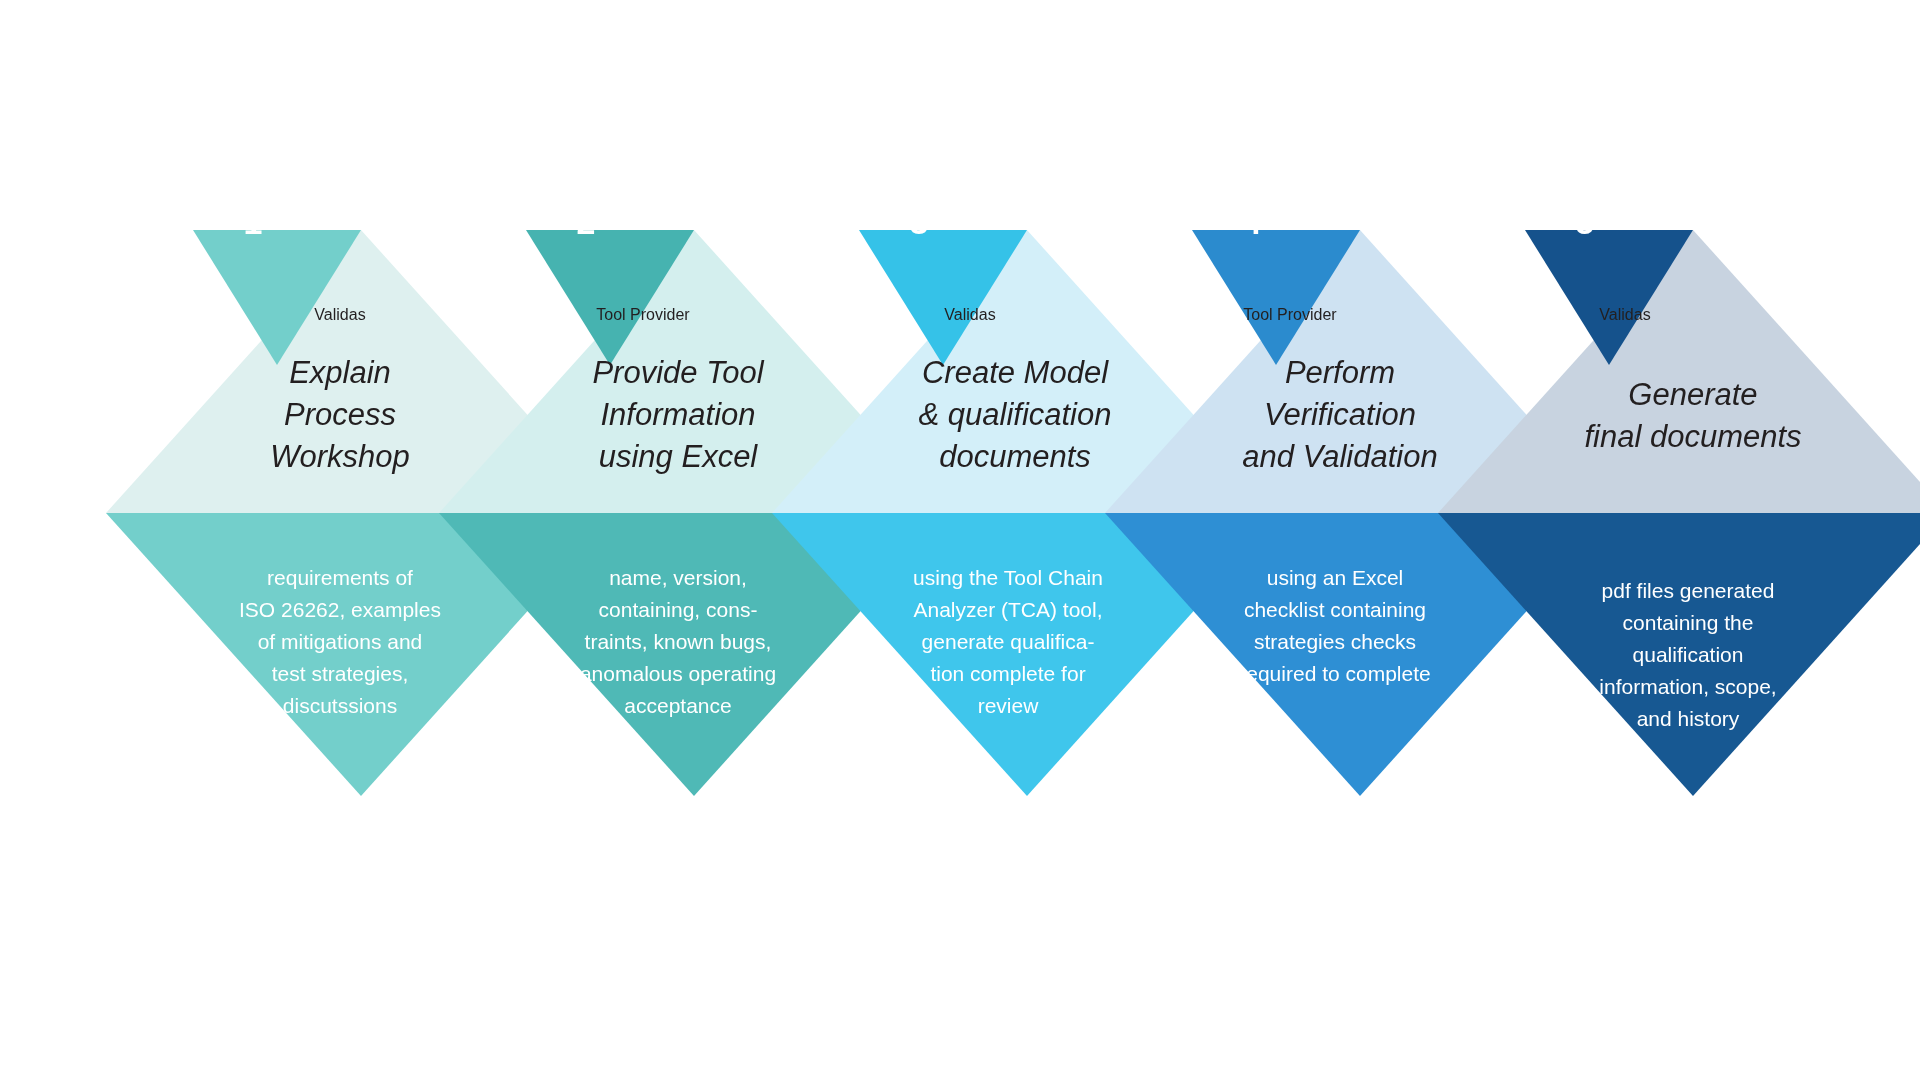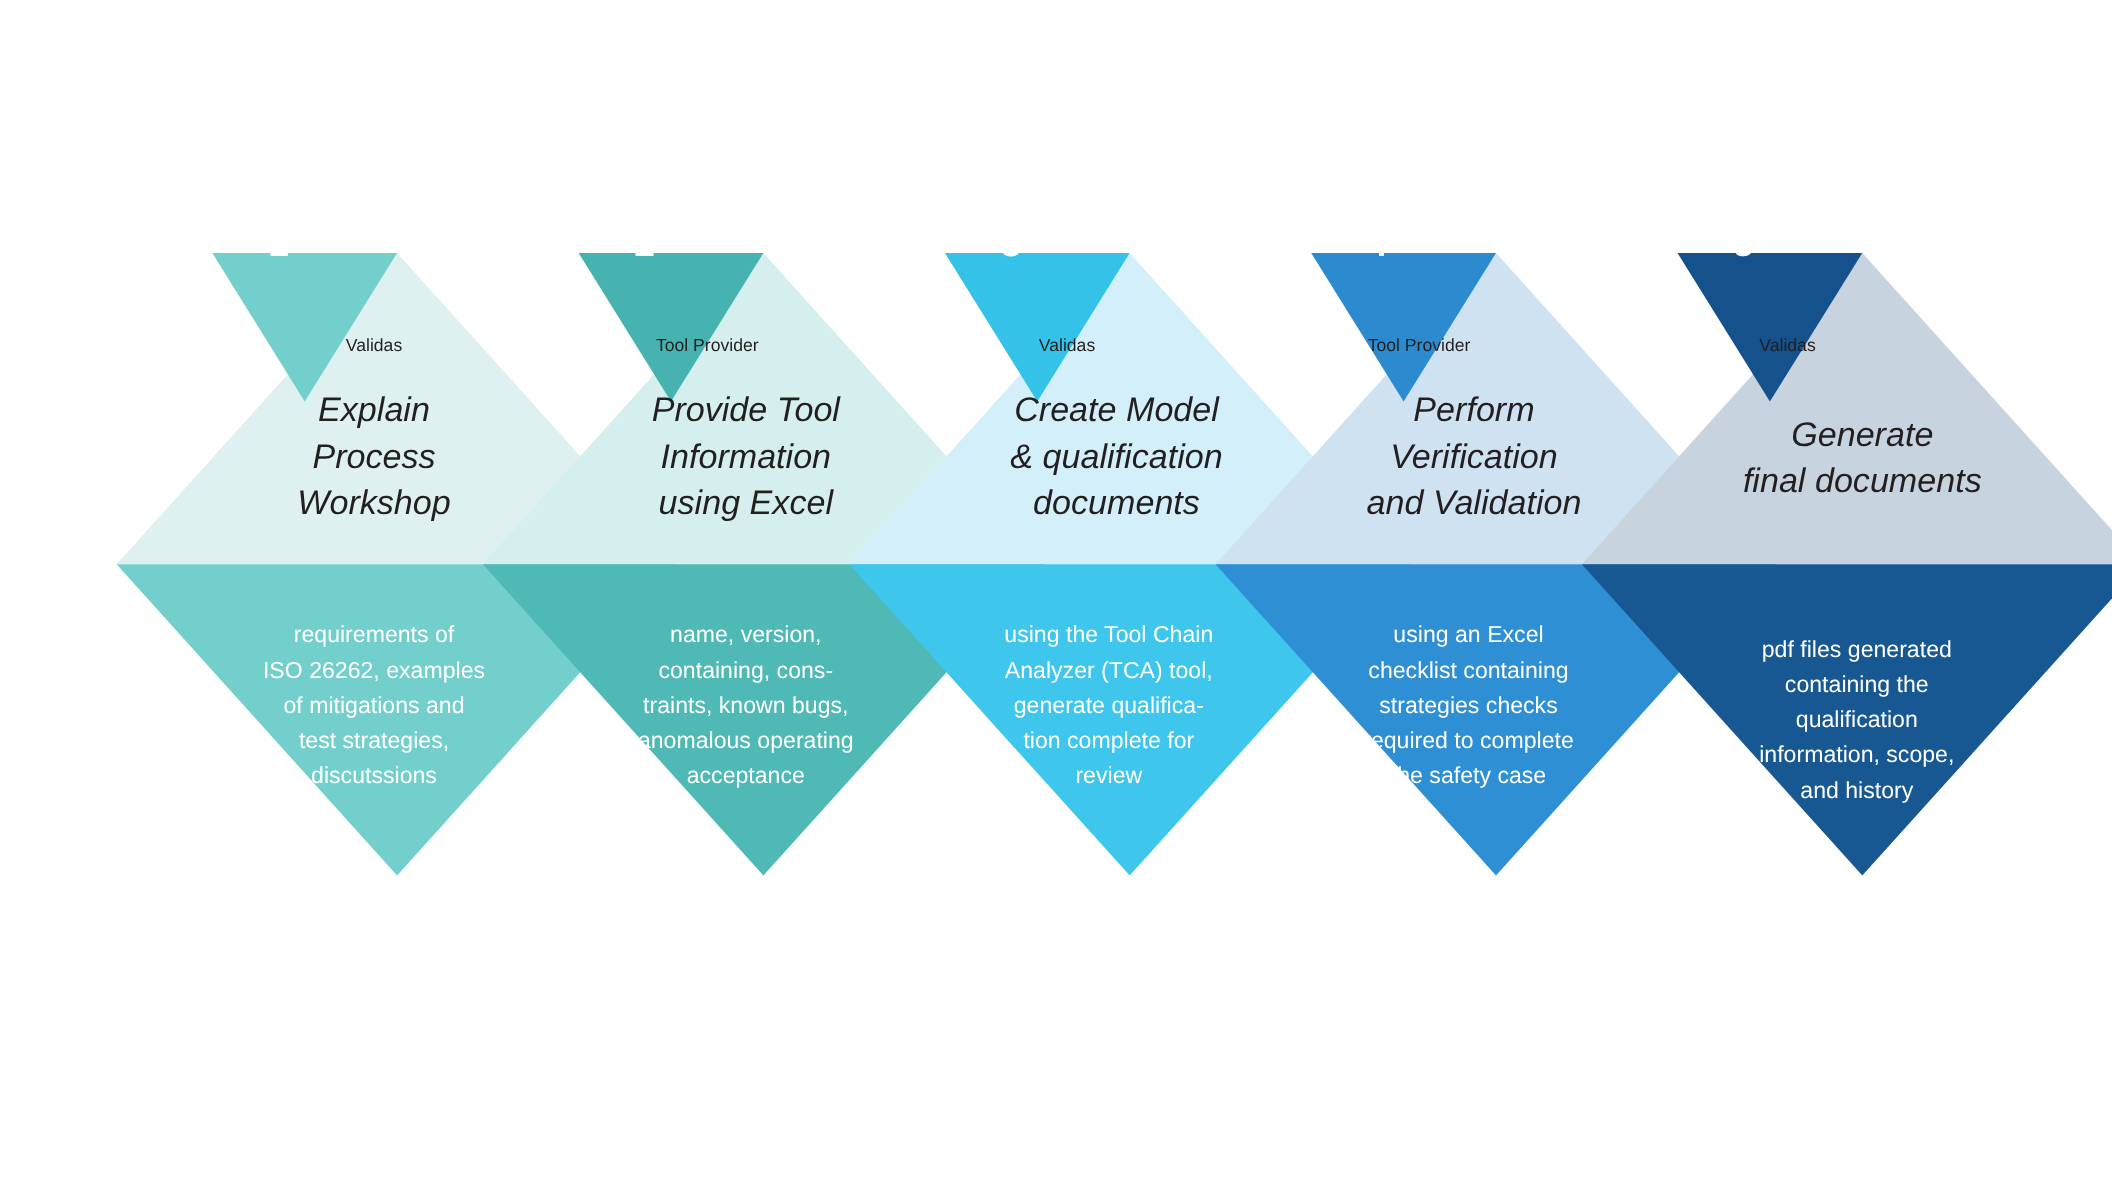--- a/index.html
+++ b/index.html
@@ -171,21 +171,20 @@
       <div class="step-title" style="left:1140px; top:352px; width:400px;">
         <div>Perform</div>
         <div>Verification</div>
         <div>and Validation</div>
       </div>
       <div class="step-desc" style="left:1170px; top:562px; width:330px;">
         <div>using an Excel</div>
         <div>checklist containing</div>
         <div>strategies checks</div>
         <div>required to complete</div>
-        <div>the safety case</div>
       </div>
     </div>
 
     <div class="step">
       <div class="step-number" style="left:1525px; top:205px; width:120px;">5</div>
       <div class="step-actor" style="left:1490px; top:305px; width:270px;">Validas</div>
       <div class="step-title" style="left:1468px; top:374px; width:450px;">
         <div>Generate</div>
         <div>final documents</div>
       </div>

